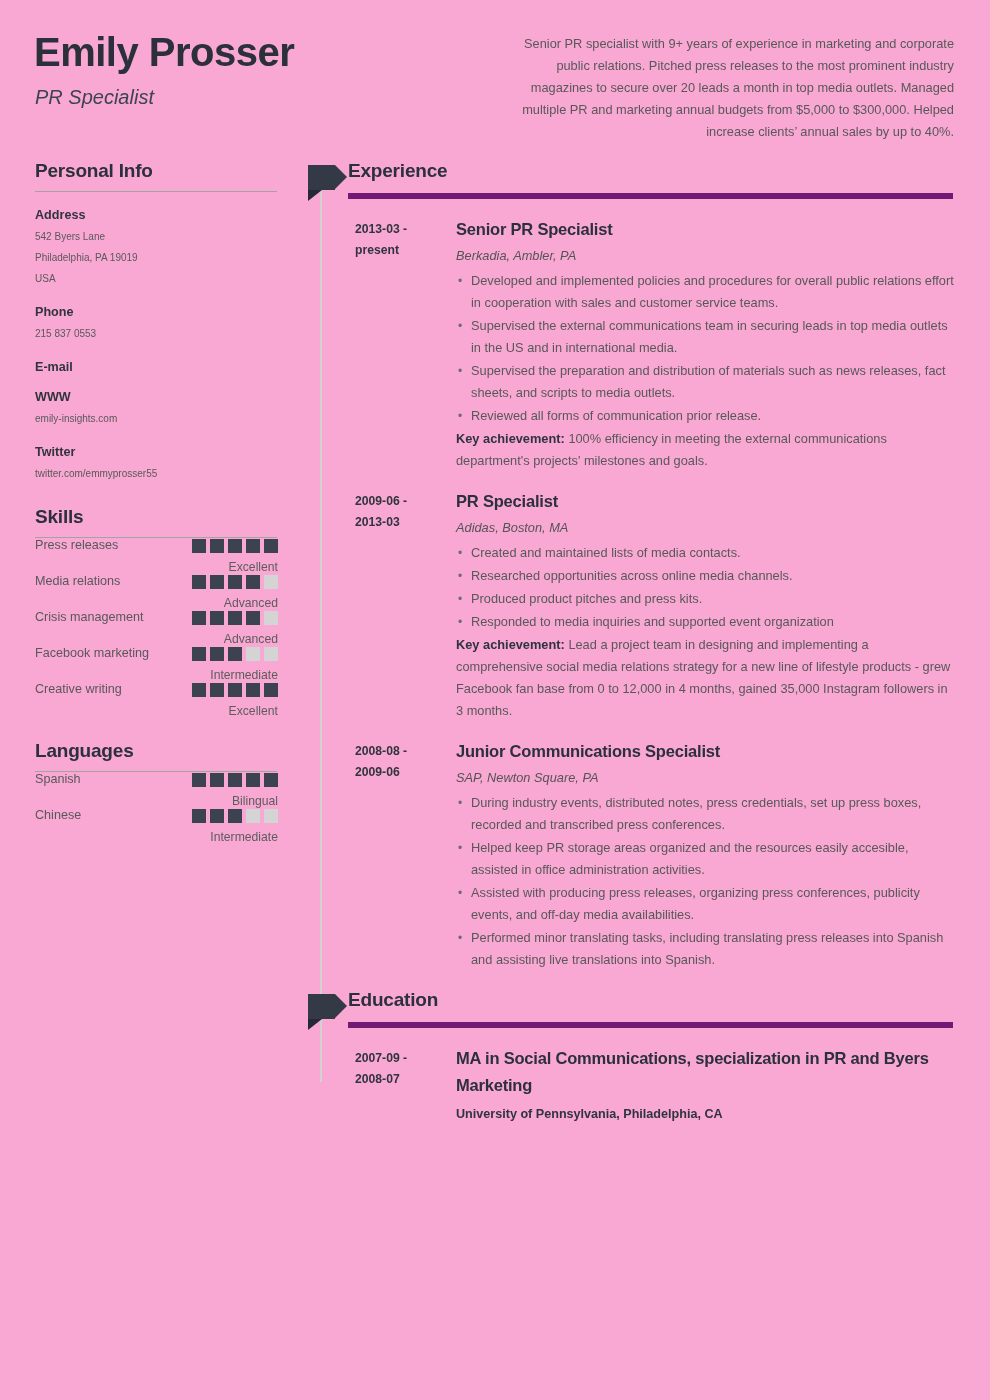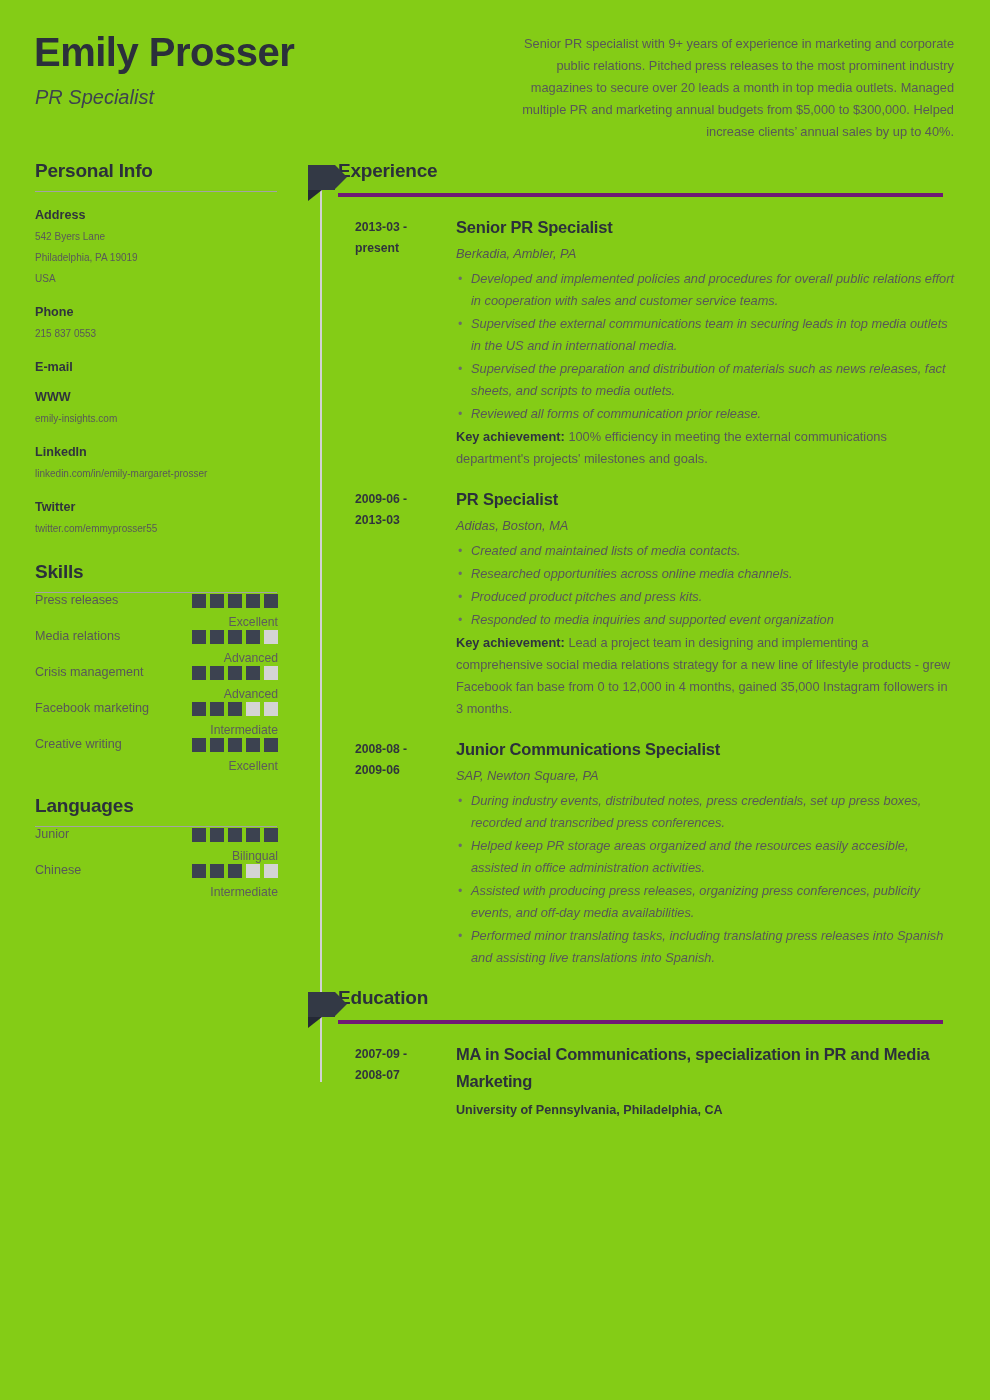--- a/index.html
+++ b/index.html
@@ -3,21 +3,21 @@
 <meta charset="utf-8">
 <style>
   * { box-sizing: border-box; margin: 0; padding: 0; }
   html, body {
     width: 990px; height: 1400px;
     background: #ffffff;
     font-family: "Liberation Sans", sans-serif;
     color: #4a4a4a;
     -webkit-font-smoothing: antialiased;
   }
-  .page { position: relative; width: 990px; height: 1400px; background:#84cc16; }
+  .page { position: relative; width: 990px; height: 1400px; background:#f9a8d4; }
 
   
   .header { position:absolute; left:0; top:0; width:990px; height:160px; }
   .name {
     position:absolute; left:34px; top:30px;
     font-size:40px; font-weight:bold; letter-spacing:-0.5px;
     color:#2b303b; line-height:1.1;
   }
   .job-title {
     position:absolute; left:35px; top:86px;
@@ -61,35 +61,35 @@
   .ribbon .tip {
     position:absolute; left:27px; top:0; width:0; height:0;
     border-top:12.5px solid transparent; border-bottom:12.5px solid transparent;
     border-left:12px solid #333945;
   }
   .ribbon .fold {
     position:absolute; left:0; top:25px; width:0; height:0;
     border-left:14px solid #242935; border-bottom:11px solid transparent;
   }
   .sec-head-right {
-    margin-left:38px; padding-bottom:11px;
-    width:605px; border-bottom:4px solid #701a75;
+    margin-left:48px; padding-bottom:11px;
+    width:605px; border-bottom:6px solid #701a75;
     font-size:19px; font-weight:bold; color:#2b303b; letter-spacing:-0.2px;
   }
 
   .entry { position:relative; margin-left:53px; margin-top:17px; width:605px; }
   .entry-dates {
     position:absolute; left:2px; top:3px; width:85px;
     font-size:12.2px; font-weight:bold; color:#30343d; line-height:21px;
   }
   .entry-main { margin-left:103px; }
   .entry-title { font-size:16.5px; font-weight:bold; color:#2b303b; line-height:27px; letter-spacing:-0.2px; }
   .entry-sub { font-size:12.8px; font-style:italic; color:#545454; margin-top:3px; line-height:20px; }
   .entry-sub.bold-sub { font-style:normal; font-weight:bold; color:#30343d; font-size:12.6px; margin-top:5px; }
-  ul.bullets { list-style:none; margin-top:4px;font-style:italic; }
+  ul.bullets { list-style:none; margin-top:4px; }
   ul.bullets li {
     position:relative; padding-left:15px; font-size:12.8px;
     line-height:22px; color:#585858; margin-top:1px;
   }
   ul.bullets li::before {
     content:"\2022"; position:absolute; left:2px; top:0; color:#6b6b6b; font-size:12px;
   }
   .key-ach { font-size:12.8px; line-height:22px; color:#585858; margin-top:1px; }
   .key-ach b { color:#2e3340; font-weight:bold; }
 </style>
@@ -119,24 +119,20 @@
       <div class="pi-value">215 837 0553</div>
     </div>
     <div class="pi-block">
       <div class="pi-label">E-mail</div>
     </div>
     <div class="pi-block">
       <div class="pi-label">WWW</div>
       <div class="pi-value">emily-insights.com</div>
     </div>
     <div class="pi-block">
-      <div class="pi-label">LinkedIn</div>
-      <div class="pi-value">linkedin.com/in/emily-margaret-prosser</div>
-    </div>
-    <div class="pi-block">
       <div class="pi-label">Twitter</div>
       <div class="pi-value">twitter.com/emmyprosser55</div>
     </div>
 
     <div class="sec-head-left" style="margin-top:22px">Skills</div>
 
     <div class="skill-row">
       <div class="skill-name">Press releases</div>
       <div class="squares">
           <span class="sq on"></span>
@@ -188,21 +184,21 @@
           <span class="sq on"></span>
           <span class="sq on"></span>
           <span class="sq on"></span>
         </div>
       <div class="level">Excellent</div>
     </div>
 
     <div class="sec-head-left" style="margin-top:22px">Languages</div>
 
     <div class="skill-row">
-      <div class="skill-name">Junior</div>
+      <div class="skill-name">Spanish</div>
       <div class="squares">
           <span class="sq on"></span>
           <span class="sq on"></span>
           <span class="sq on"></span>
           <span class="sq on"></span>
           <span class="sq on"></span>
         </div>
       <div class="level">Bilingual</div>
     </div>
     <div class="skill-row">
@@ -290,20 +286,20 @@
         <div class="body"></div>
           <div class="tip"></div>
           <div class="fold"></div>
       </div>
       <div class="sec-head-right">Education</div>
 
       <div class="entry">
         <div class="entry-dates" style="white-space:pre-line">2007-09 -
 2008-07</div>
         <div class="entry-main">
-          <div class="entry-title">MA in Social Communications, specialization in PR and Media Marketing</div>
+          <div class="entry-title">MA in Social Communications, specialization in PR and Byers Marketing</div>
           <div class="entry-sub bold-sub">University of Pennsylvania, Philadelphia, CA</div>
         </div>
       </div>
     </div>
 
   </div>
 </div>
 
 </body></html>

